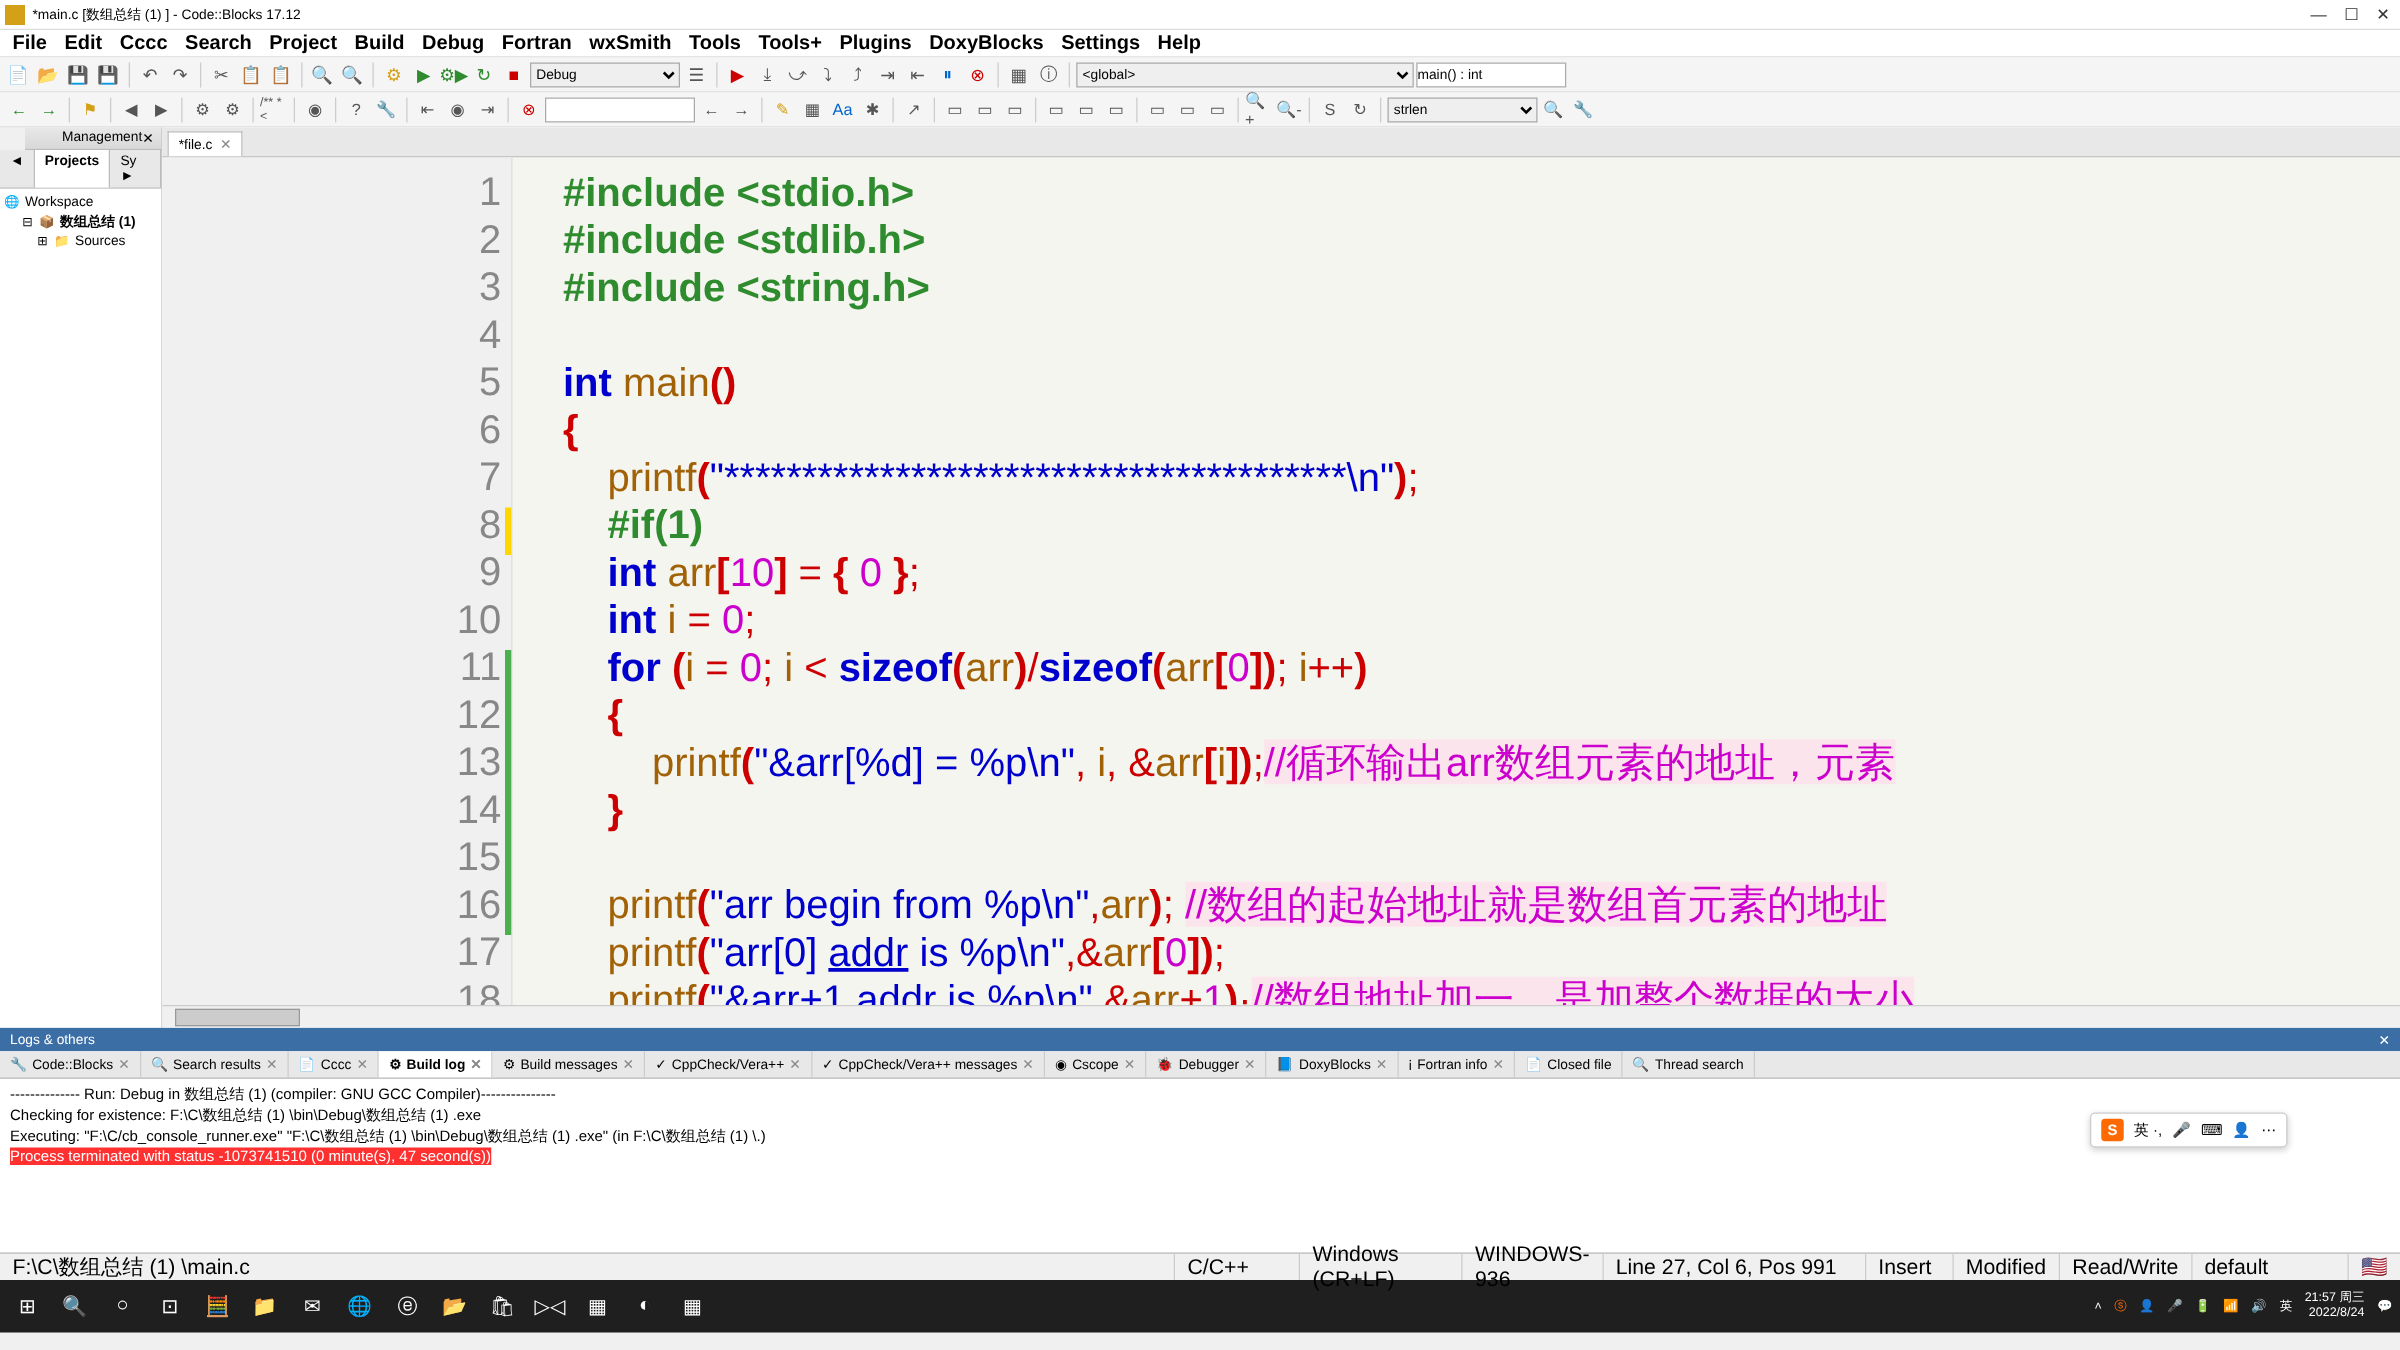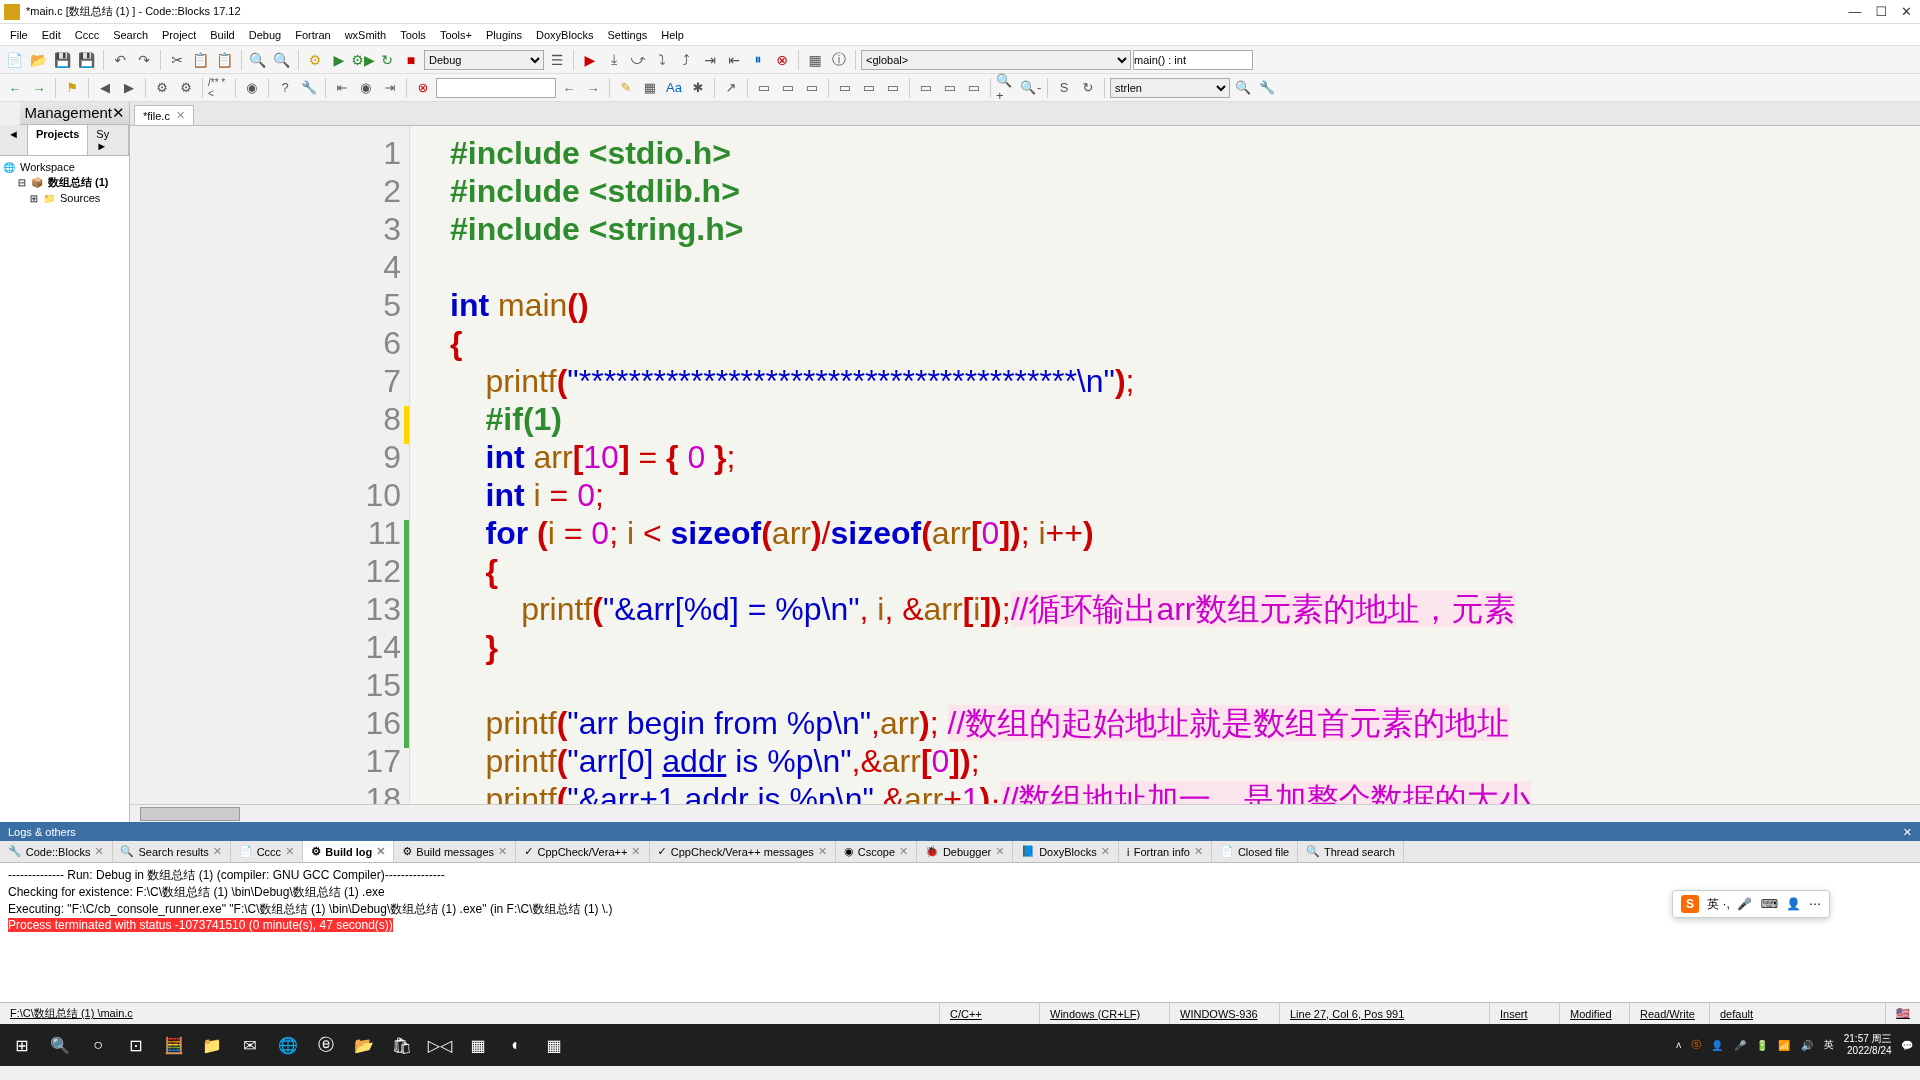--- a/index.html
+++ b/index.html
@@ -5,40 +5,40 @@
 * { margin: 0; padding: 0; box-sizing: border-box; font-family: "Segoe UI", Tahoma, sans-serif; }
 body { background: #f0f0f0; width: 1920px; height: 1080px; overflow: hidden; font-size: 12px; }
 
 .titlebar { height: 24px; background: #fff; display: flex; align-items: center; padding: 0 4px; border-bottom: 1px solid #ddd; }
 .titlebar .app-icon { width: 16px; height: 16px; background: #d4a017; margin-right: 6px; }
 .titlebar .title-text { flex: 1; font-size: 11px; }
 .titlebar .win-btns { display: flex; gap: 14px; margin-right: 4px; }
 .titlebar .win-btns span { cursor: pointer; font-size: 13px; color: #333; }
 
 .menubar { height: 22px; background: #fff; display: flex; align-items: center; padding: 0 4px; gap: 2px; border-bottom: 1px solid #ddd; }
-.menubar .menu-item { padding: 2px 6px; font-size: 11px; cursor: pointer; }
+.menubar .menu-item { padding: 2px 6px; font-size: 16px; cursor: pointer; font-weight: bold; }
 
 .toolbar { height: 28px; background: #f5f5f5; display: flex; align-items: center; padding: 0 4px; gap: 2px; border-bottom: 1px solid #ddd; }
 .toolbar .tb-btn { width: 22px; height: 22px; display: flex; align-items: center; justify-content: center; cursor: pointer; font-size: 14px; color: #555; }
 .toolbar .tb-sep { width: 1px; height: 20px; background: #ccc; margin: 0 3px; }
 .toolbar select, .toolbar input { height: 20px; font-size: 11px; border: 1px solid #aaa; }
 .toolbar select.config { width: 120px; }
 .toolbar select.scope { width: 270px; }
 .toolbar input.funcbox { width: 120px; }
 
 .toolbar2 { height: 28px; background: #f5f5f5; display: flex; align-items: center; padding: 0 4px; gap: 2px; border-bottom: 1px solid #ddd; }
 .toolbar2 .tb-btn { width: 22px; height: 22px; display: flex; align-items: center; justify-content: center; cursor: pointer; font-size: 13px; color: #555; }
 .toolbar2 .tb-sep { width: 1px; height: 20px; background: #ccc; margin: 0 3px; }
 .toolbar2 input.search { width: 120px; height: 20px; border: 1px solid #aaa; }
 .toolbar2 select.funcselect { width: 120px; height: 20px; font-size: 11px; border: 1px solid #aaa; }
 
 .main-area { display: flex; height: 720px; }
 
 .mgmt-panel { width: 130px; background: #f0f0f0; border-right: 1px solid #bbb; display: flex; flex-direction: column; }
-.mgmt-title { background: linear-gradient(#e8e8e8,#d8d8d8); padding: 2px 6px; font-size: 15px; display: flex; justify-content: center; border-bottom: 1px solid #bbb; margin-left: 20px; }
+.mgmt-title { background: linear-gradient(#e8e8e8,#d8d8d8); padding: 2px 6px; font-size: 11px; display: flex; justify-content: flex-end; border-bottom: 1px solid #bbb; margin-left: 20px; }
 .mgmt-tabs { display: flex; background: #e8e8e8; border-bottom: 1px solid #bbb; }
 .mgmt-tab { padding: 3px 8px; font-size: 11px; cursor: pointer; border-right: 1px solid #bbb; }
 .mgmt-tab.active { background: #fff; font-weight: bold; }
 .mgmt-tree { flex: 1; background: #fff; padding: 4px; font-size: 11px; overflow: auto; }
 .tree-item { padding: 1px 0; display: flex; align-items: center; gap: 4px; cursor: pointer; }
 .tree-item.indent1 { padding-left: 12px; }
 .tree-item.indent2 { padding-left: 24px; }
 .tree-icon { width: 12px; height: 12px; display: inline-flex; align-items: center; justify-content: center; font-size: 10px; }
 
 .editor-area { flex: 1; display: flex; flex-direction: column; background: #fff; }
@@ -66,21 +66,21 @@
 
 .logs-panel { height: 180px; display: flex; flex-direction: column; background: #fff; border-top: 2px solid #3b6ea5; }
 .logs-title { background: #3b6ea5; color: #fff; padding: 2px 8px; font-size: 11px; display: flex; justify-content: space-between; }
 .logs-tabs { display: flex; background: #e8e8e8; border-bottom: 1px solid #bbb; overflow-x: hidden; }
 .logs-tab { padding: 3px 8px; font-size: 11px; cursor: pointer; border-right: 1px solid #ccc; display: flex; align-items: center; gap: 4px; white-space: nowrap; }
 .logs-tab.active { background: #fff; font-weight: bold; }
 .logs-tab .tab-x { color: #888; cursor: pointer; }
 .logs-body { flex: 1; padding: 4px 8px; font-family: Consolas, monospace; font-size: 12px; overflow: auto; }
 .logs-body .err-line { background: #ff3030; color: #fff; display: inline-block; }
 
-.statusbar { height: 22px; background: #f0f0f0; border-top: 1px solid #bbb; display: flex; align-items: center; font-size: 11px; text-decoration: underline; }
+.statusbar { height: 22px; background: #f0f0f0; border-top: 1px solid #bbb; display: flex; align-items: center; font-size: 17px; }
 .statusbar .sb-cell { padding: 0 10px; border-right: 1px solid #ccc; height: 100%; display: flex; align-items: center; }
 .statusbar .sb-path { flex: 0 0 940px; }
 
 .taskbar { height: 42px; background: #1f1f1f; display: flex; align-items: center; padding: 0 6px; gap: 6px; }
 .taskbar .tb-icon { width: 32px; height: 32px; display: flex; align-items: center; justify-content: center; color: #fff; font-size: 16px; cursor: pointer; }
 .taskbar .tb-spacer { flex: 1; }
 .taskbar .tb-tray { display: flex; align-items: center; gap: 10px; color: #fff; font-size: 10px; }
 .taskbar .clock { text-align: right; line-height: 12px; }
 
 .ime-float { position: fixed; right: 90px; top: 890px; background: #fff; border: 1px solid #ccc; border-radius: 4px; padding: 4px 8px; display: flex; gap: 8px; align-items: center; font-size: 12px; box-shadow: 0 2px 6px rgba(0,0,0,0.2); }

